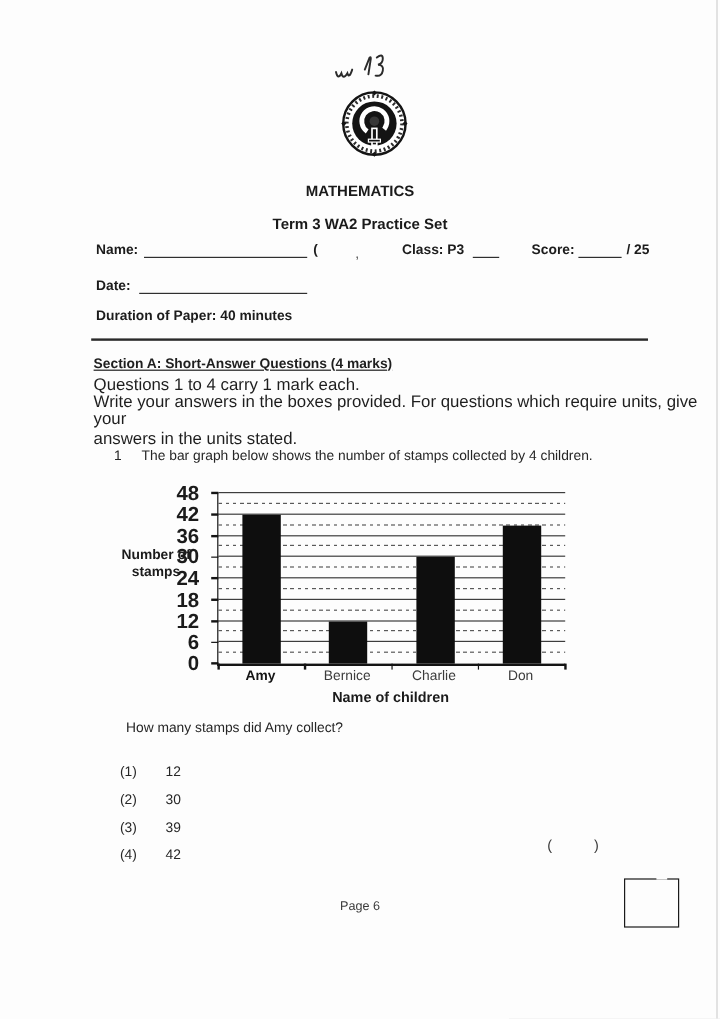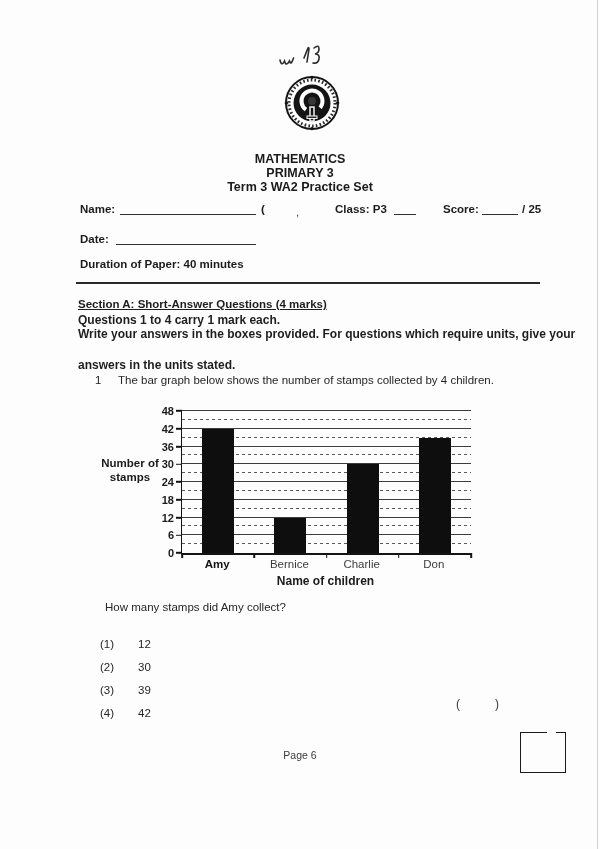--- a/index.html
+++ b/index.html
@@ -17,35 +17,35 @@
   
   .head { position:absolute; left:0; right:0; text-align:center; font-weight:bold; font-size:12.5px; line-height:14px; color:#1a1a1a; }
 
   
   .uline { display:inline-block; border-bottom:1.3px solid #2f2f2f; height:11px; vertical-align:bottom; }
   .info-txt { font-size:11.5px; font-weight:bold; color:#1c1c1c; }
 
   .rule { position:absolute; left:76px; width:464px; height:1.8px; background:#2a2a2a; }
 
   .sec-head { font-size:11.5px; font-weight:bold; text-decoration:underline; }
-  .sec-txt  { font-size:12px; font-weight:bold; line-height:14px; }
+  .sec-txt  { font-size:14px; font-weight:normal; line-height:14px; }
 
   .q-txt { font-size:11.5px; color:#262626; }
 
   
   .chart-plot { position:absolute; left:181px; top:411px; width:289px; height:142px;
                 border-left:1.6px solid #141414; border-bottom:2px solid #141414; }
   .grid { position:absolute; left:0; right:0; height:1px; }
   .grid.major { background:#3d3d3d; }
   .grid.minor { background:repeating-linear-gradient(90deg,#5a5a5a 0 3px,transparent 3px 6px); }
   .bar  { position:absolute; bottom:0; width:32px; transform:translateX(-50%); }
   .ytickmark { position:absolute; left:-6px; width:6px; height:1.6px; background:#141414; transform:translateY(50%); }
   .xtickmark { position:absolute; top:100%; width:1.6px; height:5px; background:#141414; transform:translateX(-50%); }
   .ylabels { position:absolute; left:144px; top:411px; width:30px; height:142px; }
-  .ytick { position:absolute; right:0; transform:translateY(50%); font-size:11px; font-weight:bold; color:#1b1b1b; line-height:11px; }
+  .ytick { position:absolute; right:8px; transform:translateY(50%); font-size:17px; font-weight:bold; color:#1b1b1b; line-height:11px; }
   .ytitle { position:absolute; left:88px; top:456px; width:84px; text-align:center;
             font-size:11.5px; font-weight:bold; line-height:14px; color:#1b1b1b; }
   .xlabels { position:absolute; left:181px; top:558px; width:289px; display:flex; }
   .xcat { flex:1; text-align:center; font-size:11.5px; color:#3c3c3c; }
   .xcat.hl { font-weight:bold; color:#141414; }
   .xtitle { position:absolute; left:181px; top:574px; width:289px; text-align:center;
             font-size:12px; font-weight:bold; color:#1b1b1b; }
 
   
   .opt-row { position:absolute; left:100px; font-size:11.5px; color:#262626; }
@@ -84,21 +84,20 @@
       <rect x="52" y="26.5" width="3" height="3" fill="#141414" transform="rotate(45 53.5 28)"></rect>
       <circle cx="28" cy="28" r="18.5" fill="#141414"></circle>
       <circle cx="28" cy="26" r="10.5" fill="none" stroke="#ffffff" stroke-width="4" stroke-dasharray="50 16" transform="rotate(125 28 26)"></circle>
       <circle cx="28" cy="26" r="4" fill="#5a5a5a" opacity="0.5"></circle>
       <rect x="26" y="32" width="4" height="14" fill="#141414" stroke="#ffffff" stroke-width="1.4"></rect>
       <rect x="23" y="41" width="10" height="2.4" fill="#141414" stroke="#ffffff" stroke-width="1"></rect>
     </svg>
   </div>
 
   <div class="head" style="top:152px;">MATHEMATICS</div>
-  <div class="head" style="top:166px;">PRIMARY 3</div>
   <div class="head" style="top:180px;">Term 3 WA2 Practice Set</div>
 
   <div class="abs info-txt" style="left:80px; top:203px;">Name:</div>
   <div class="abs uline" style="left:120px; top:203px; width:136px;"></div>
   <div class="abs info-txt" style="left:261px; top:203px;">(</div>
   <div class="abs info-txt" style="left:296px; top:206px; font-weight:normal; color:#4a4a4a;">,</div>
   <div class="abs info-txt" style="left:335px; top:203px;">Class: P3</div>
   <div class="abs uline" style="left:394px; top:203px; width:22px;"></div>
   <div class="abs info-txt" style="left:443px; top:203px;">Score:</div>
   <div class="abs uline" style="left:482px; top:203px; width:36px;"></div>

